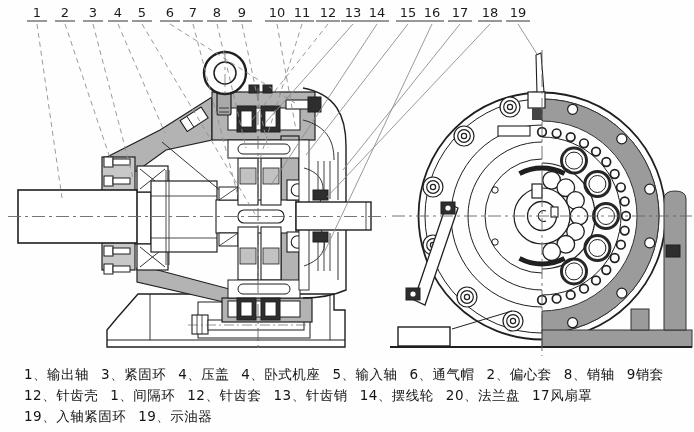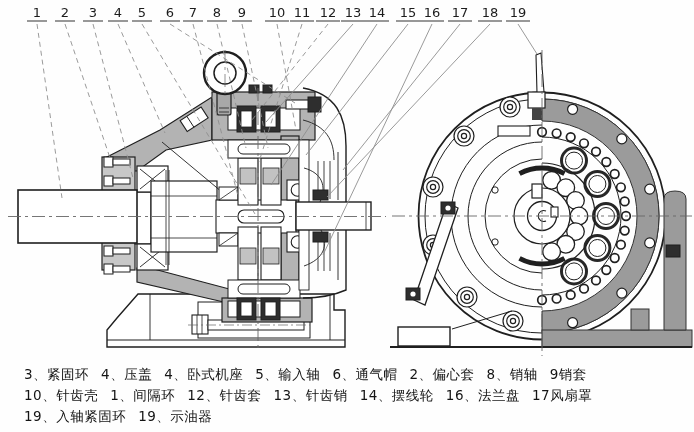--- a/index.html
+++ b/index.html
@@ -346,36 +346,37 @@
       <text class="callout" x="432" y="17">16</text>
       <text class="callout" x="460" y="17">17</text>
       <text class="callout" x="490" y="17">18</text>
       <text class="callout" x="518" y="17">19</text>
     </g>
   </g>
 </svg>
 
   <div class="legend">
     <div class="legend-row">
+      <span>1、输出轴</span>
       <span>3、紧固环</span>
       <span>4、压盖</span>
       <span>4、卧式机座</span>
       <span>5、输入轴</span>
       <span>6、通气帽</span>
       <span>2、偏心套</span>
       <span>8、销轴</span>
       <span>9销套</span>
     </div>
     <div class="legend-row">
-      <span>10、针齿壳</span>
+      <span>12、针齿壳</span>
       <span>1、间隔环</span>
       <span>12、针齿套</span>
       <span>13、针齿销</span>
       <span>14、摆线轮</span>
-      <span>16、法兰盘</span>
+      <span>20、法兰盘</span>
       <span>17风扇罩</span>
     </div>
     <div class="legend-row">
       <span>19、入轴紧固环</span>
       <span>19、示油器</span>
     </div>
   </div>
 
 </div>
 

